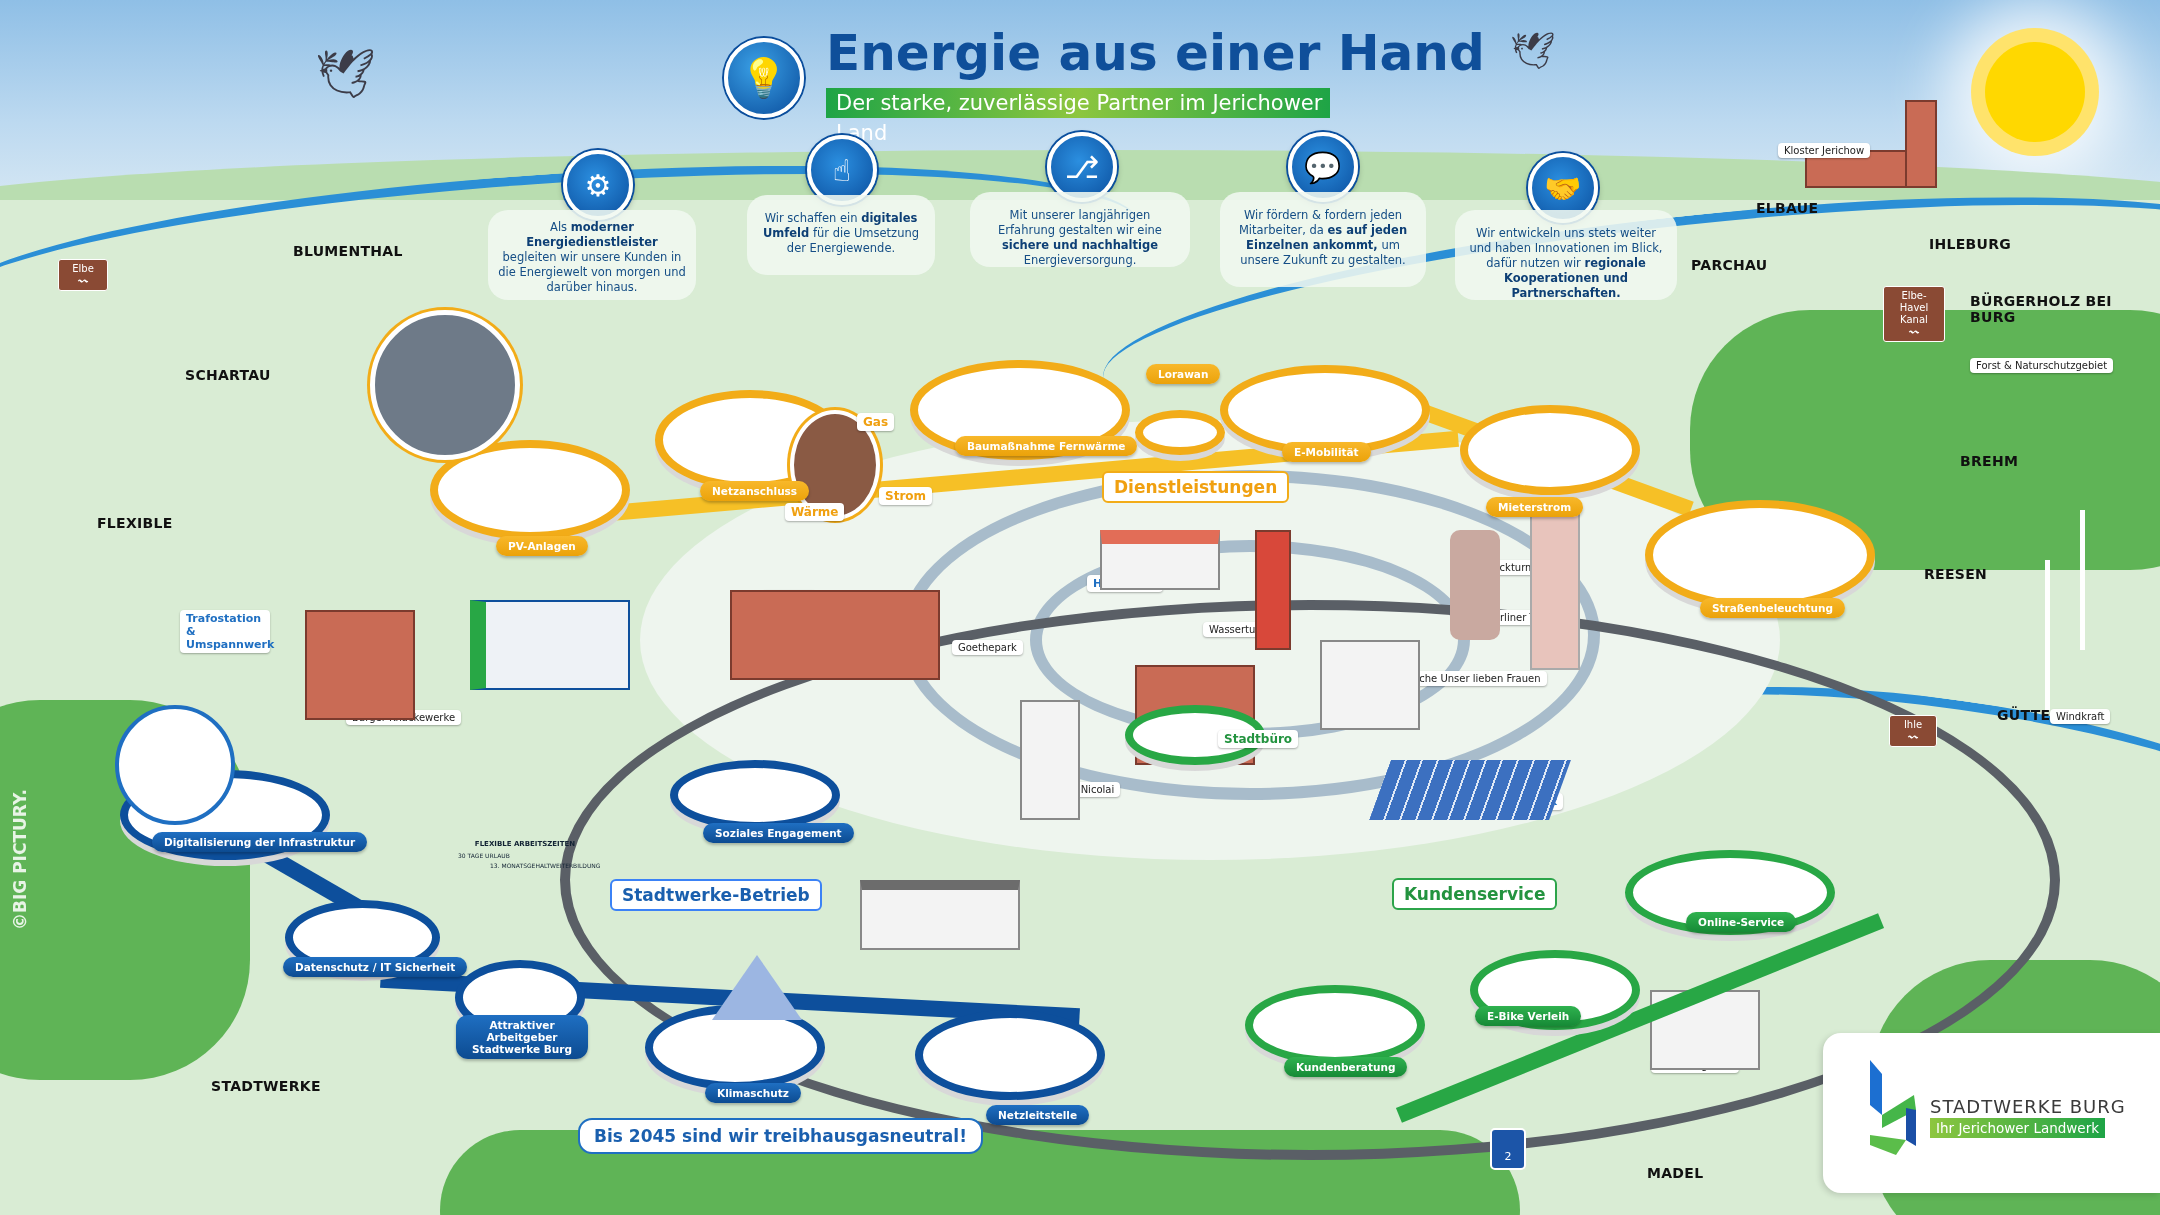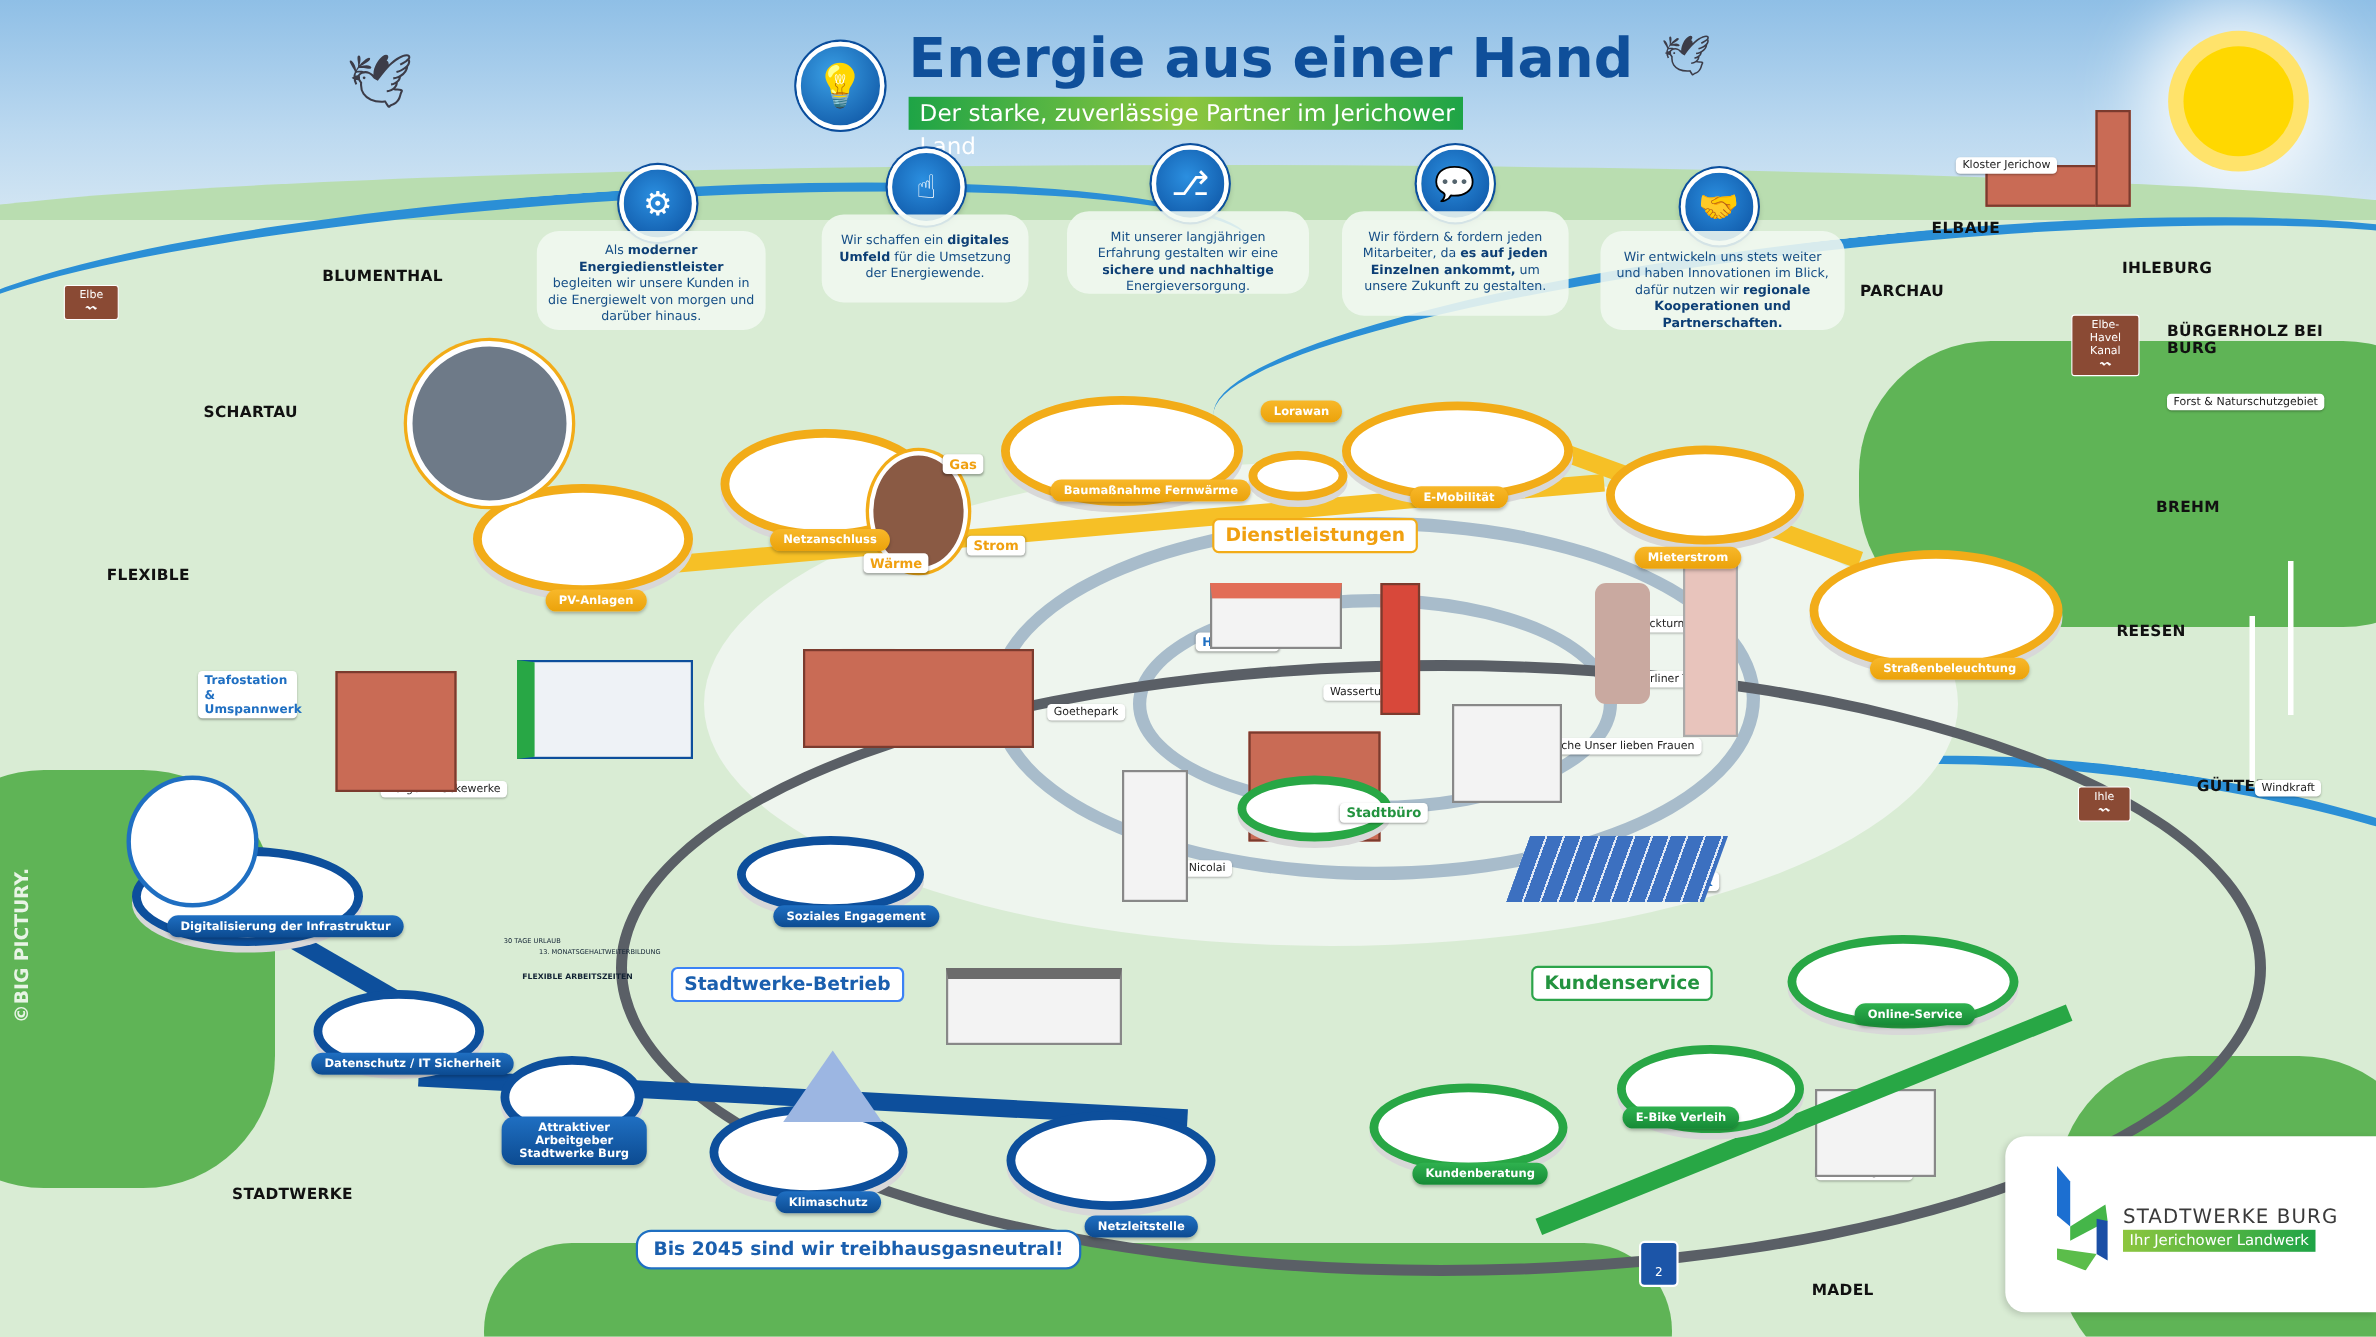--- a/index.html
+++ b/index.html
@@ -218,21 +218,21 @@
 <div class="abs platform b" style="left:670px;top:760px;width:170px;height:70px;"></div>
 <div class="abs" style="left:712px;top:955px;width:0;height:0;border-left:45px solid transparent;border-right:45px solid transparent;border-bottom:65px solid #9cb6e2;"></div>
 
 <div class="abs pill-b" style="left:152px;top:832px;">Digitalisierung der Infrastruktur</div>
 <div class="abs pill-b" style="left:283px;top:957px;">Datenschutz / IT Sicherheit</div>
 <div class="abs pill-b" style="left:456px;top:1015px;width:132px;white-space:normal;">Attraktiver Arbeitgeber Stadtwerke Burg</div>
 <div class="abs pill-b" style="left:705px;top:1083px;">Klimaschutz</div>
 <div class="abs pill-b" style="left:986px;top:1105px;">Netzleitstelle</div>
 <div class="abs pill-b" style="left:703px;top:823px;">Soziales Engagement</div>
 
-<div class="abs" style="left:470px;top:840px;font-size:7px;font-weight:bold;color:#123;width:110px;text-align:center;margin-top:44px;">FLEXIBLE ARBEITSZEITEN</div>
+<div class="abs" style="left:470px;top:840px;font-size:7px;font-weight:bold;color:#123;width:110px;text-align:center;">FLEXIBLE ARBEITSZEITEN</div>
 <div class="abs" style="left:458px;top:852px;font-size:6px;color:#123;">30 TAGE URLAUB</div>
 <div class="abs" style="left:490px;top:862px;font-size:6px;color:#123;">13. MONATSGEHALT</div>
 <div class="abs" style="left:550px;top:862px;font-size:6px;color:#123;">WEITERBILDUNG</div>
 
 <div class="abs section-b" style="left:610px;top:879px;">Stadtwerke-Betrieb</div>
 <div class="abs" id="goal">Bis 2045 sind wir treibhausgasneutral!</div>
 
 <div class="abs link-g" style="left:1380px;top:1010px;width:520px;transform:rotate(-22deg);"></div>
 <div class="abs platform g" style="left:1245px;top:985px;width:180px;height:80px;"></div>
 <div class="abs platform g" style="left:1470px;top:950px;width:170px;height:80px;"></div>

